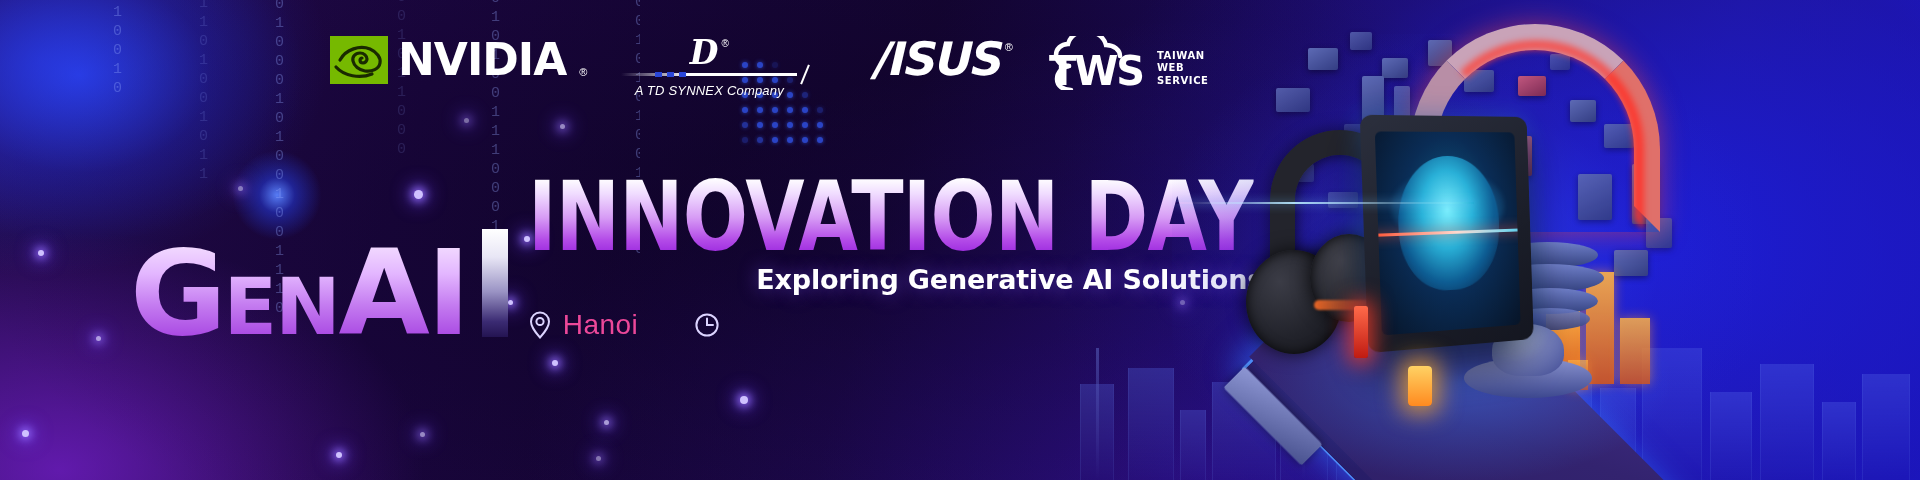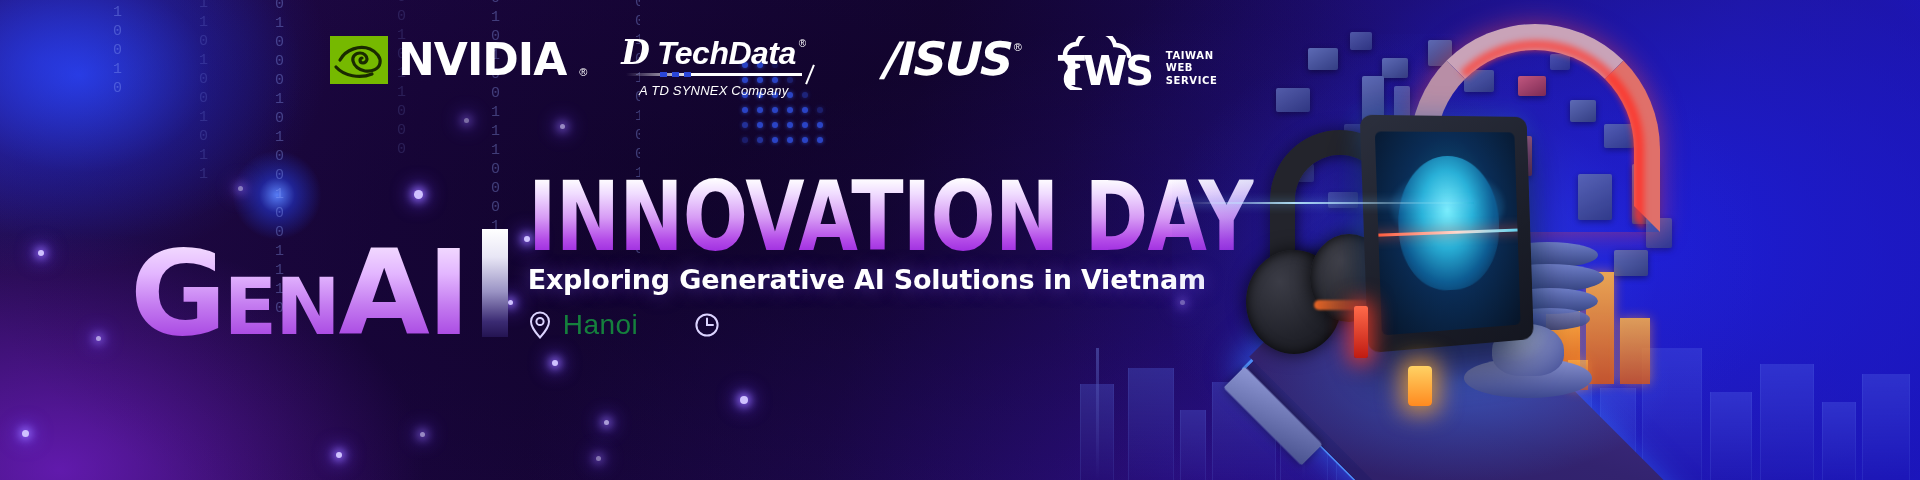--- a/index.html
+++ b/index.html
@@ -69,37 +69,37 @@
     letter-spacing:-2px;line-height:1;transform:skewX(-2deg);}
   .asus-reg{font-size:11px;color:#fff;margin-top:5px;margin-left:2px;}
   
   .tws{margin-left:36px;align-items:flex-end;}
   .tws-mark{position:relative;width:108px;height:54px;}
   .tws-word{position:absolute;left:0;bottom:-1px;font-family:"DejaVu Sans",sans-serif;font-weight:700;
     font-size:40px;color:#fff;letter-spacing:-2px;line-height:1;}
   .tws-sub{display:flex;flex-direction:column;font-family:"DejaVu Sans",sans-serif;font-weight:700;
     font-size:10px;line-height:1.25;color:#fff;letter-spacing:.6px;margin-bottom:3px;}
   
-  .headline{position:absolute;left:130px;top:178px;display:flex;align-items:flex-end;}
+  .headline{position:absolute;left:130px;top:178px;display:flex;align-items:flex-end;text-align:right;}
   .genai{font-family:"DejaVu Sans",sans-serif;font-weight:700;line-height:.84;white-space:nowrap;
     background:linear-gradient(180deg,#f3dcff 0%,#e3b6ff 30%,#c47bf0 62%,#a43fe0 100%);
     -webkit-background-clip:text;background-clip:text;color:transparent;}
   .g-big{font-size:118px;letter-spacing:-3px;}
   .g-small{font-size:78px;letter-spacing:-2px;}
   .divider{width:26px;height:108px;margin:0 20px 6px 14px;
     background:linear-gradient(180deg,#ffffff 0%,#e8e6f5 26%,#9a93c4 58%,#3a2a72 86%,#241452 100%);}
   .innov-wrap{display:flex;flex-direction:column;margin-bottom:2px;}
   .innov{font-family:"DejaVu Sans",sans-serif;font-weight:700;font-size:96px;line-height:.82;
     letter-spacing:-1px;white-space:nowrap;transform:scaleX(.80);transform-origin:left bottom;
     background:linear-gradient(180deg,#ffffff 0%,#f0dcff 20%,#d79cf5 50%,#b44ce8 78%,#9722dd 100%);
     -webkit-background-clip:text;background-clip:text;color:transparent;}
   .subtitle{font-family:"DejaVu Sans",sans-serif;font-weight:700;font-size:27px;color:#fff;
     letter-spacing:-.2px;margin-top:7px;white-space:nowrap;text-shadow:0 0 18px rgba(130,90,255,.5);}
   .meta{display:flex;align-items:center;gap:56px;margin-top:14px;}
-  .meta-item{display:flex;align-items:center;gap:11px;color:#15803d;font-size:28px;
+  .meta-item{display:flex;align-items:center;gap:11px;color:#ec4899;font-size:28px;
     font-family:"Liberation Sans",sans-serif;letter-spacing:.5px;}
   .meta-item svg{flex:0 0 auto;}
   
   .illus{position:absolute;left:1232px;top:14px;width:470px;height:452px;}
   .illus-glow{position:absolute;left:-60px;top:20px;width:580px;height:420px;
     background:radial-gradient(ellipse at 50% 55%, rgba(50,80,255,.55) 0%, rgba(40,40,200,.20) 48%, rgba(20,10,90,0) 76%);}
   .plat{position:absolute;left:28px;top:222px;width:404px;height:404px;
     background:linear-gradient(135deg,#3b2c86 0%,#2a1f6e 45%,#241a5e 100%);
     transform:rotate(45deg) scale(1,.52);transform-origin:50% 50%;
     box-shadow:0 0 0 3px rgba(80,150,255,.9),0 0 38px 14px rgba(50,110,255,.55);}
@@ -270,21 +270,20 @@
           <path d="M6 31c8 9 24 12 36 7" fill="none" stroke="#1a2a00" stroke-width="3.2" stroke-linecap="round"></path>
         </svg>
       </span>
       <span class="nv-word">NVIDIA</span>
       <span class="nv-r">®</span>
     </div>
 
     <div class="logo td">
       <div class="td-main">
         <span class="td-d">D</span>
-        <span class="td-word">TechData</span>
         <span class="td-reg">®</span>
       </div>
       <div class="td-rule">
         <span class="td-sq">
             <i></i>
             <i></i>
             <i></i>
           </span>
       </div>
       <div class="td-tag">A TD SYNNEX Company</div>

